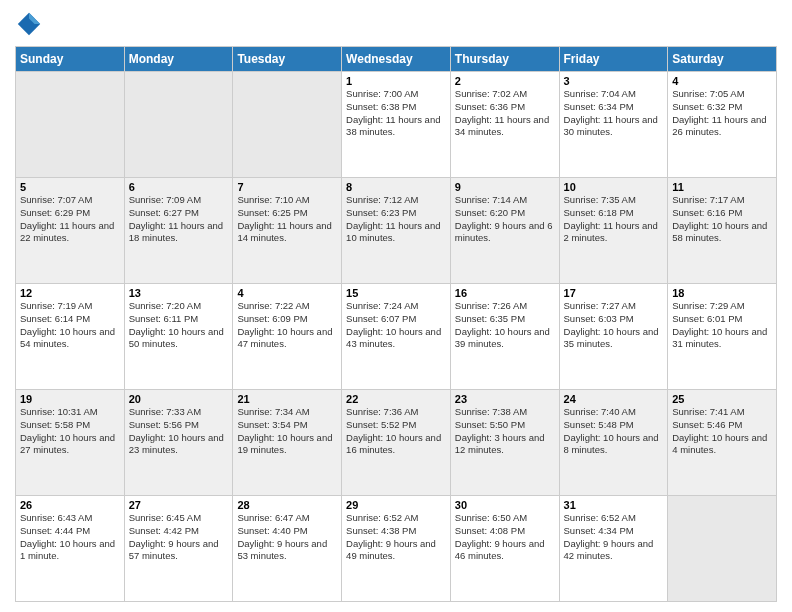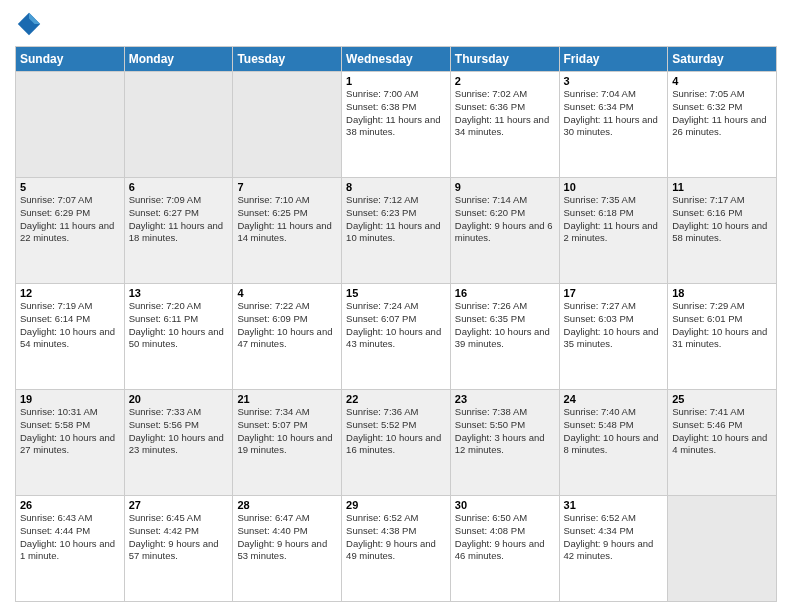--- a/index.html
+++ b/index.html
@@ -311,21 +311,21 @@
             <div class="day-info">
               <div>Sunrise: 7:33 AM</div>
               <div>Sunset: 5:56 PM</div>
               <div>Daylight: 10 hours and 23 minutes.</div>
             </div>
           </td>
           <td>
             <div class="day-num">21</div>
             <div class="day-info">
               <div>Sunrise: 7:34 AM</div>
-              <div>Sunset: 5:07 PM</div>
+              <div>Sunset: 3:54 PM</div>
               <div>Daylight: 10 hours and 19 minutes.</div>
             </div>
           </td>
           <td>
             <div class="day-num">22</div>
             <div class="day-info">
               <div>Sunrise: 7:36 AM</div>
               <div>Sunset: 5:52 PM</div>
               <div>Daylight: 10 hours and 16 minutes.</div>
             </div>

